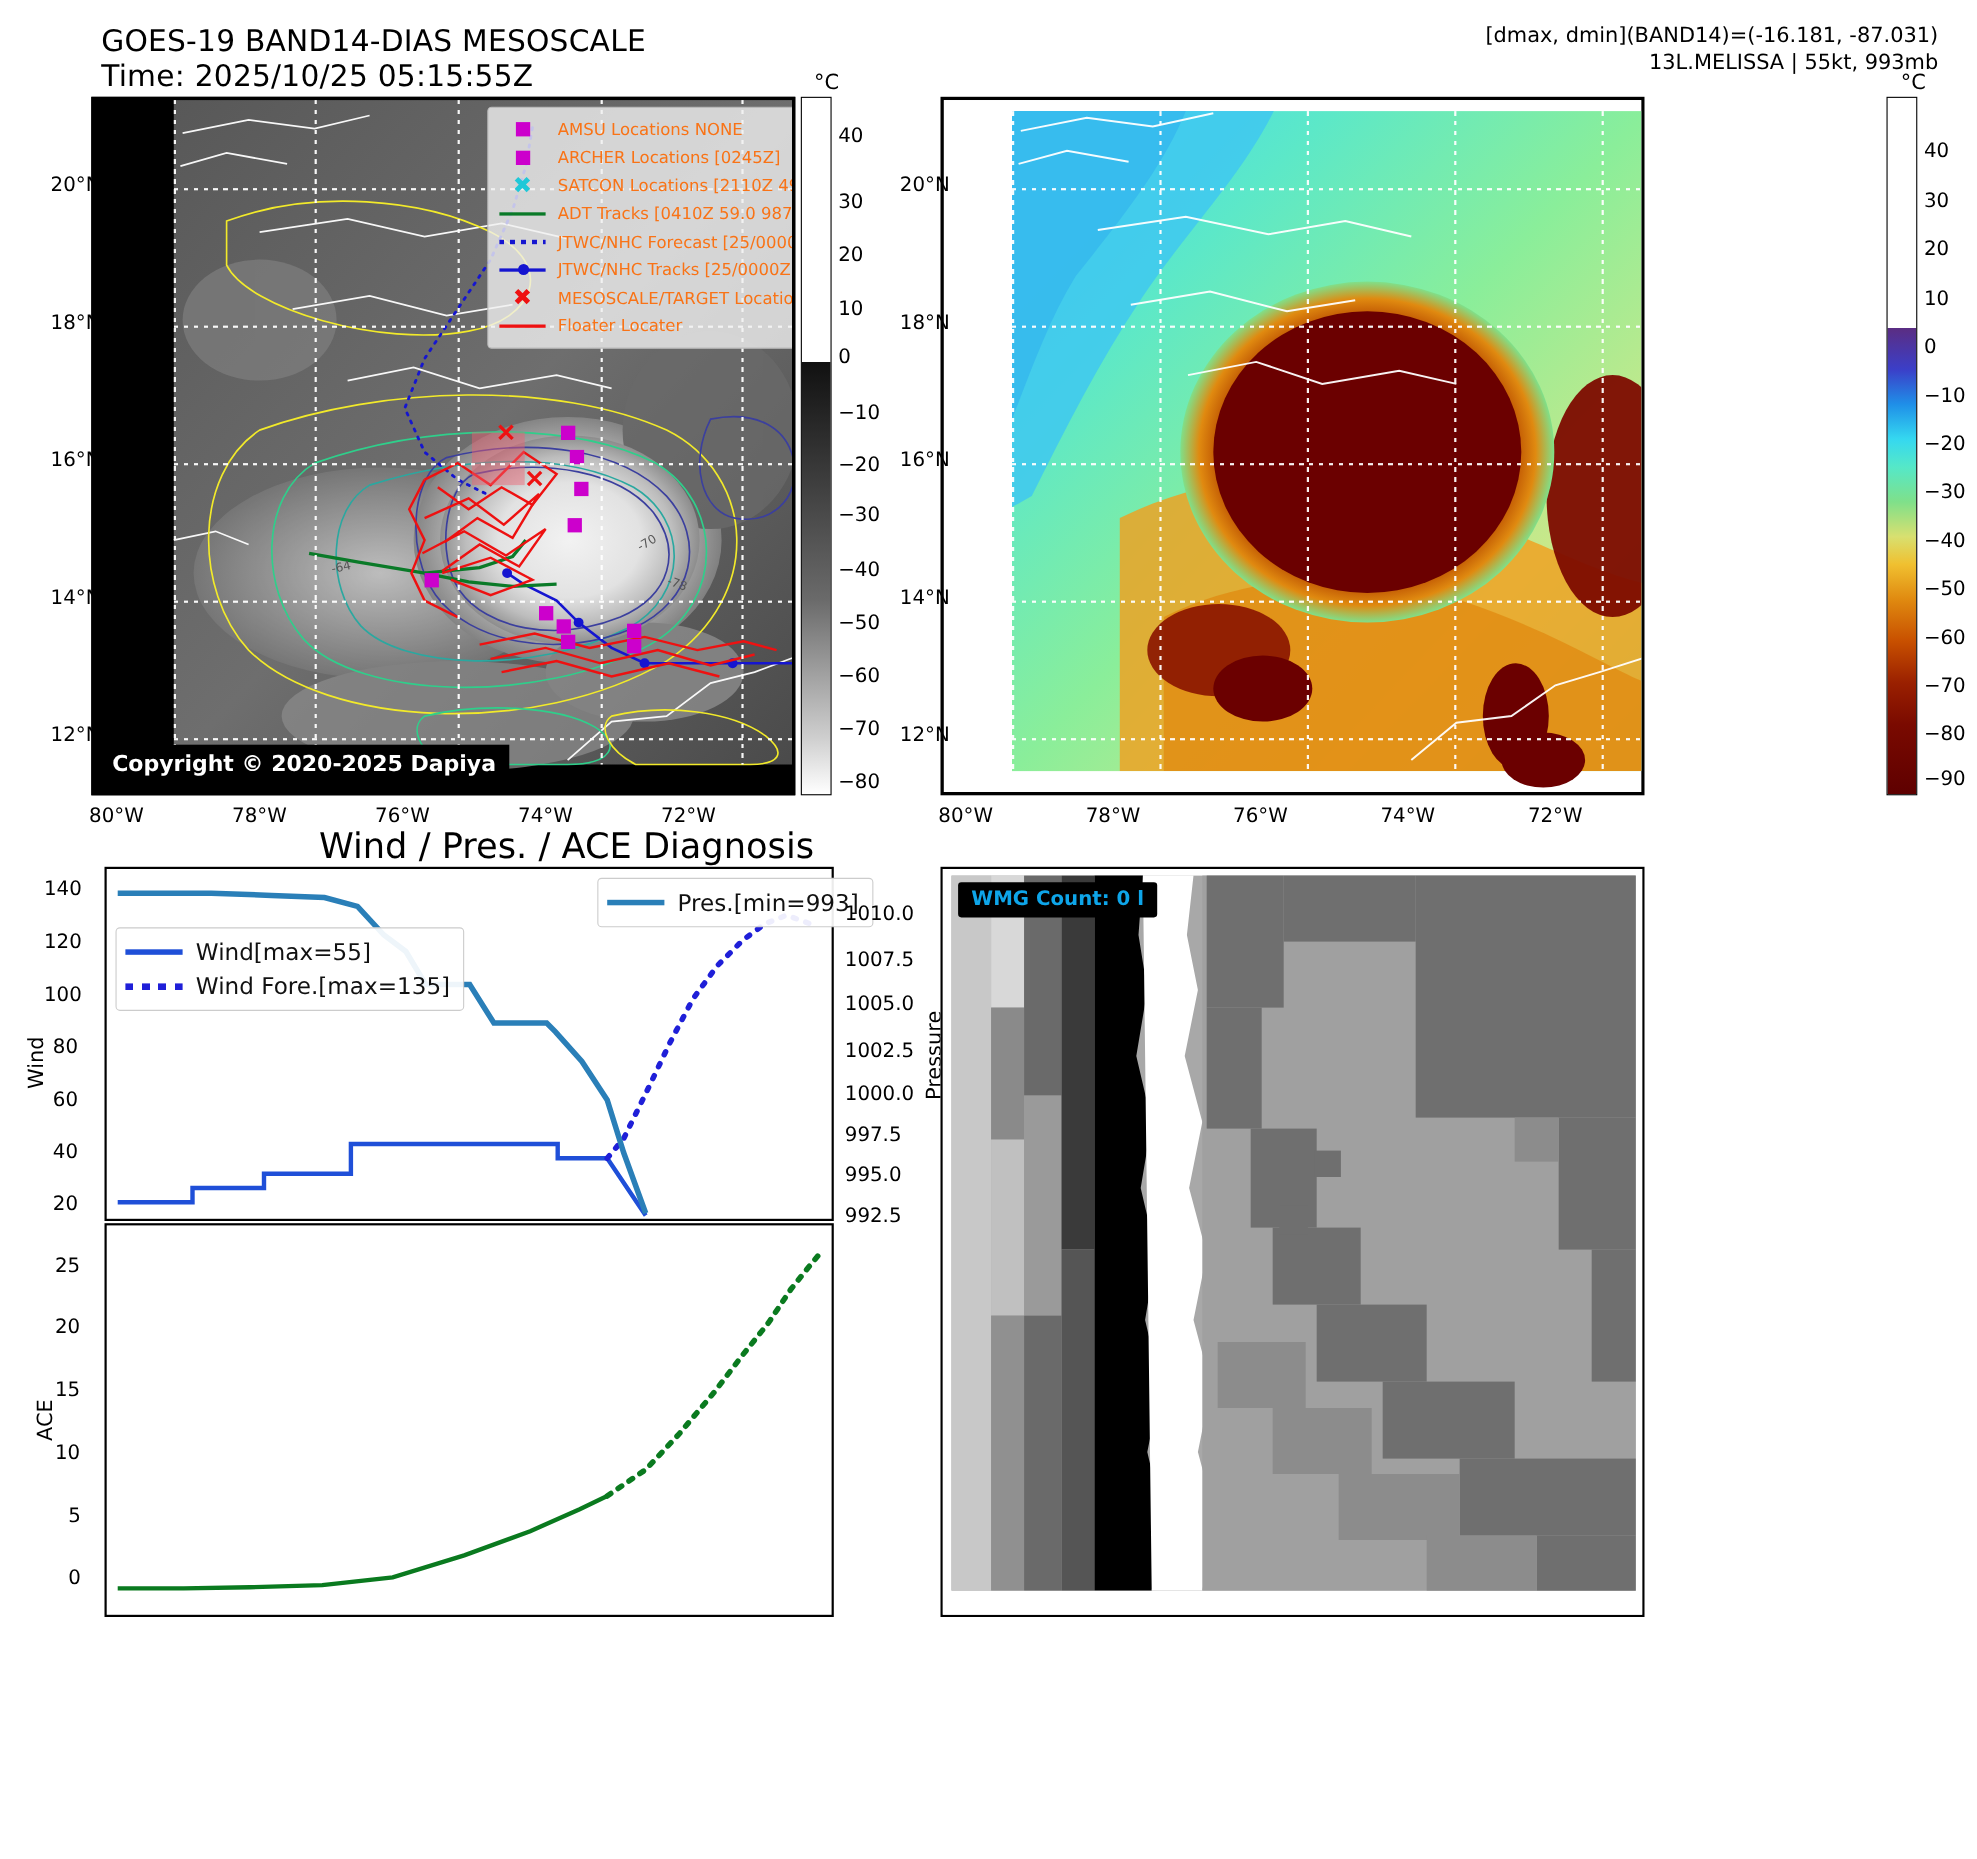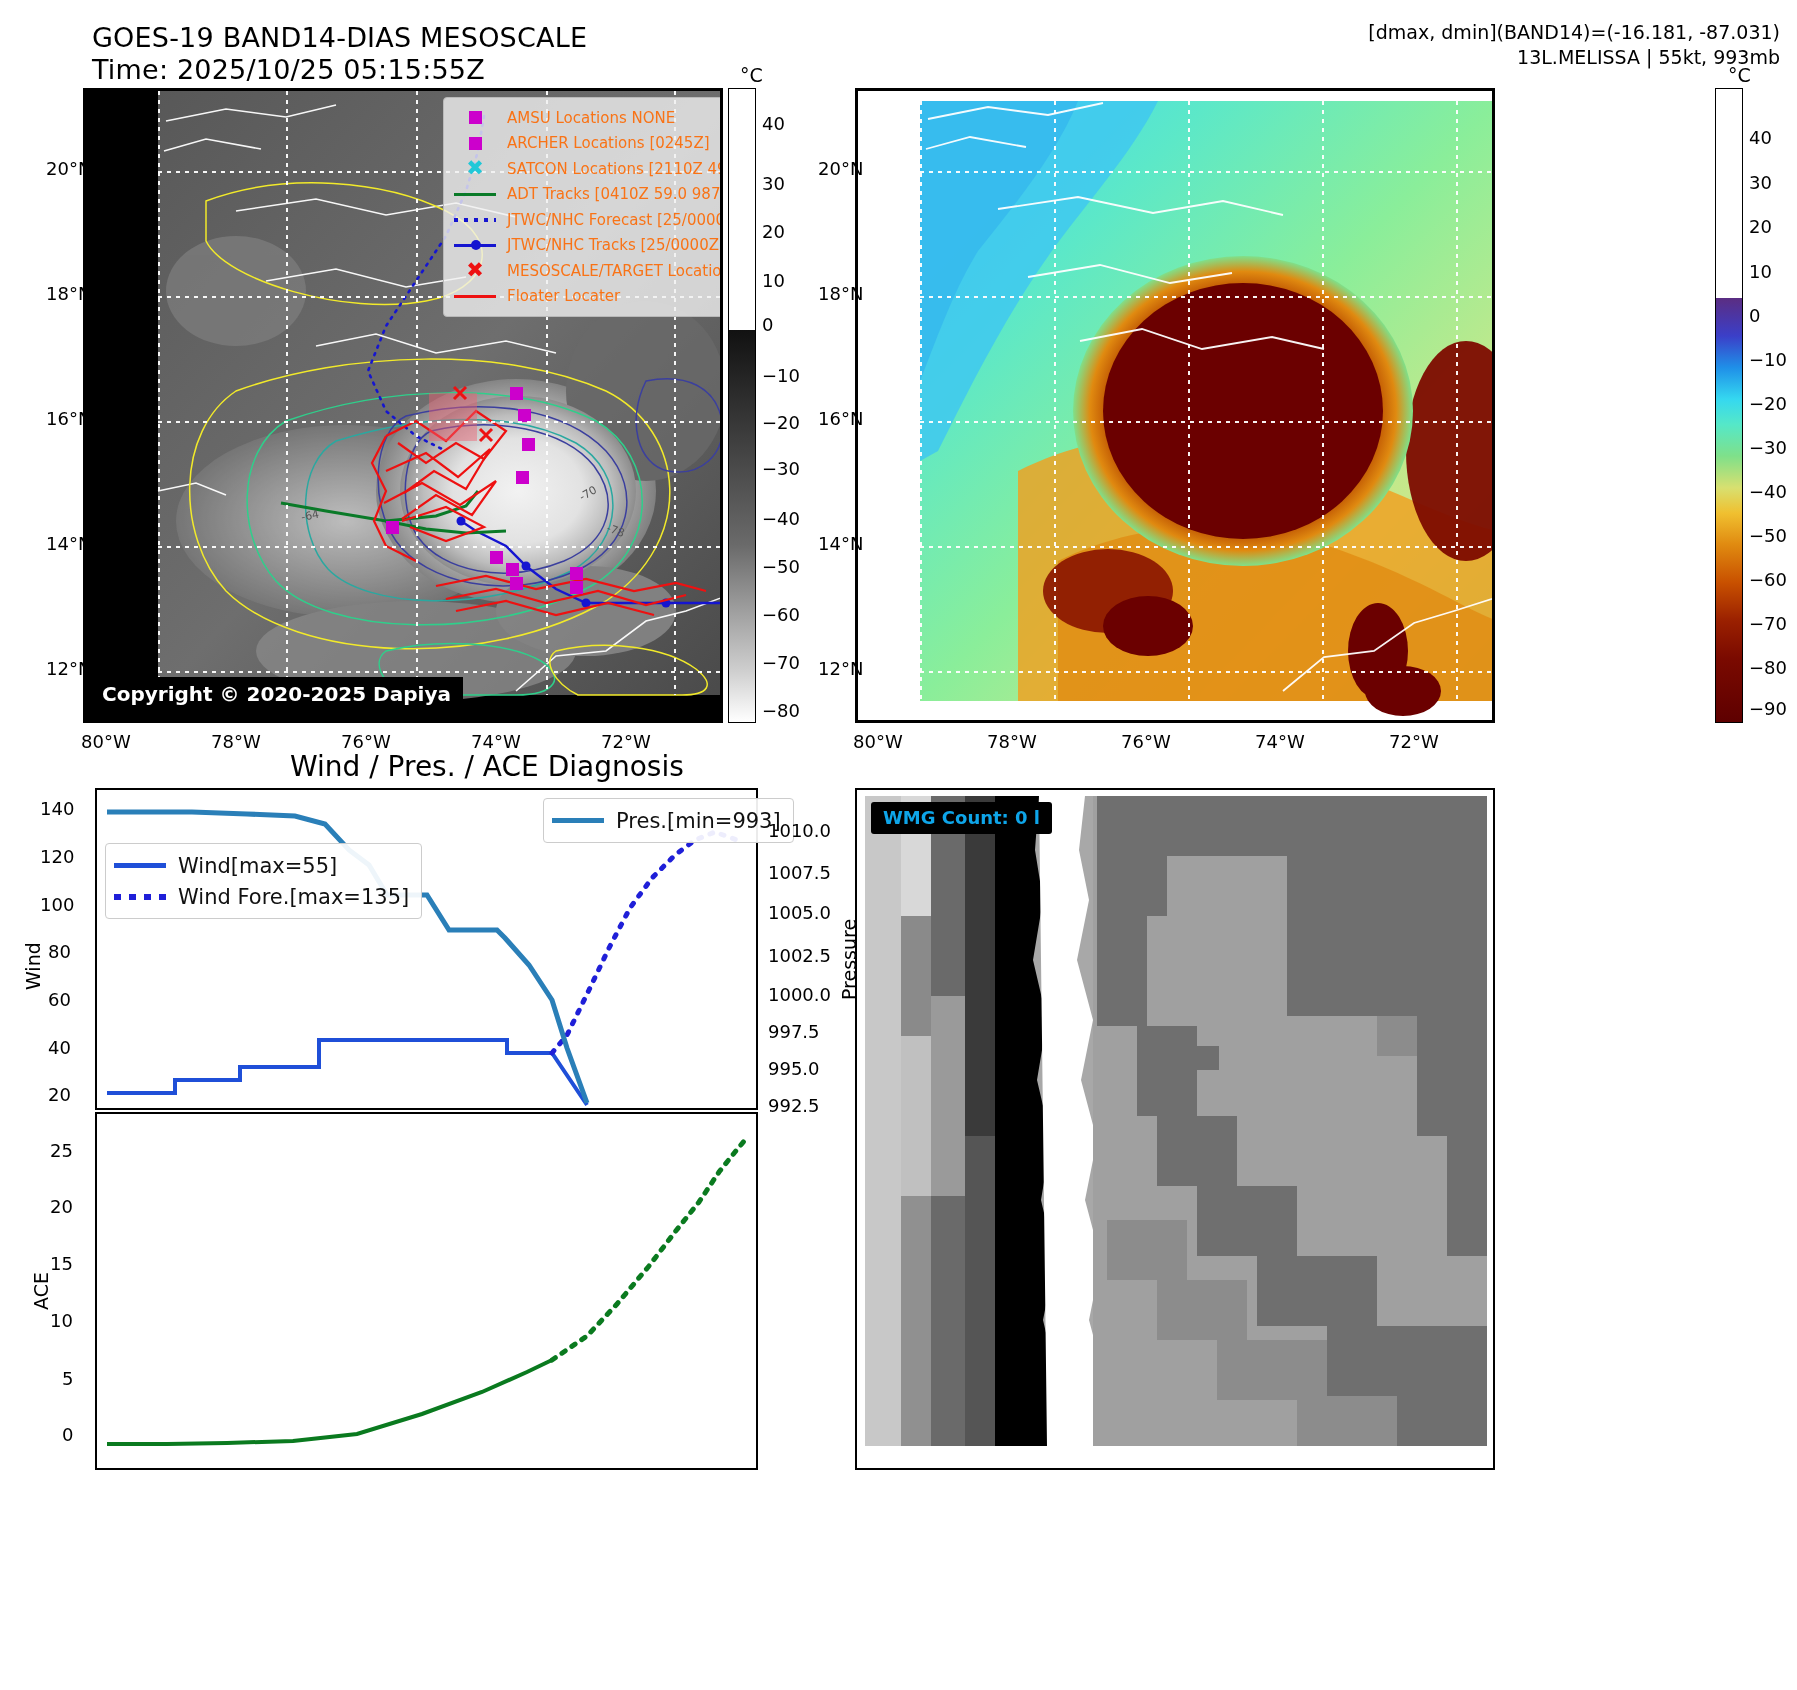--- a/index.html
+++ b/index.html
@@ -33,33 +33,33 @@
   
   .plotbox{position:absolute;border:2.5px solid #000;box-sizing:border-box;background:#fff;}
   .chtlegend{position:absolute;background:rgba(255,255,255,.92);border:1px solid #ccc;border-radius:4px;padding:6px 12px 6px 8px;}
   .chtrow{display:flex;align-items:center;height:31px;white-space:nowrap;}
   .chtmark{width:56px;flex:0 0 56px;display:flex;align-items:center;margin-right:8px;}
   .chttxt{font-size:21px;color:#111;}
   .solid{width:52px;height:5px;display:block;}
   .dashed{width:52px;height:6px;display:block;background-image:repeating-linear-gradient(to right,currentColor 0 7px,transparent 7px 15px);}
   .vlab{position:absolute;font-size:19px;transform-origin:0 0;transform:rotate(-90deg);white-space:nowrap;}
   .wmg{position:absolute;background:#000;color:#0ea5e9;font-weight:bold;font-size:18px;padding:5px 12px 6px 12px;border-radius:3px;white-space:nowrap;}
-  .cht-title{position:absolute;font-size:28px;white-space:nowrap;}
+  .cht-title{position:absolute;font-size:32px;white-space:nowrap;}
 </style>
 </head>
 <body>
 
 <div class="abs ttl" style="left:92px;top:22px;">
   <span>GOES-19 BAND14-DIAS MESOSCALE</span>
 </div>
 <div class="abs ttl" style="left:92px;top:54px;">
   <span>Time: 2025/10/25 05:15:55Z</span>
 </div>
 
-<div class="abs hdr" style="right:17px;top:20px;width:700px;">
+<div class="abs hdr" style="right:35px;top:20px;width:700px;">
   <div>[dmax, dmin](BAND14)=(-16.181, -87.031)</div>
   <div>13L.MELISSA | 55kt, 993mb</div>
 </div>
 
 <div class="mapbox" style="left:83px;top:88px;width:640px;height:635px;">
   <div class="mapinner">
     <svg width="640" height="635" viewBox="0 0 640 635" style="position:absolute;left:0;top:0;">
       <defs>
         <linearGradient id="gg" x1="0" y1="0" x2="1" y2="1">
           <stop offset="0" stop-color="#585858"></stop>

